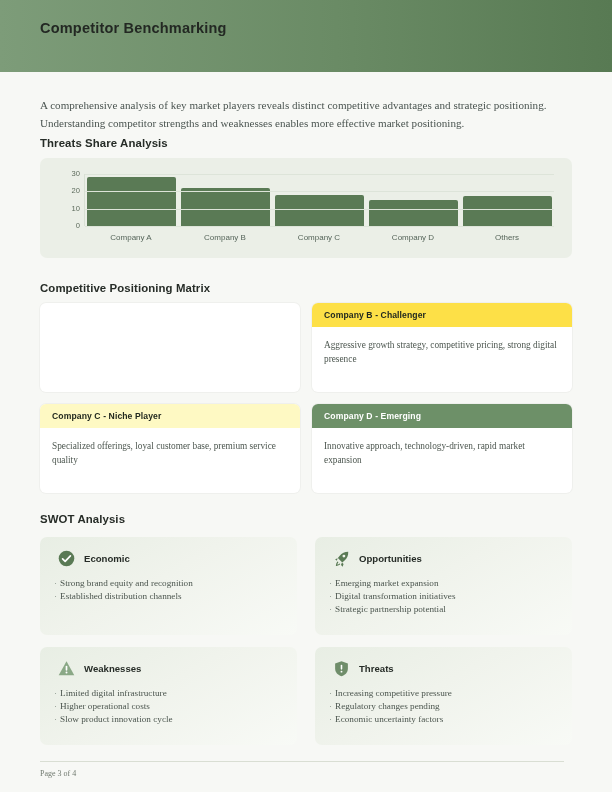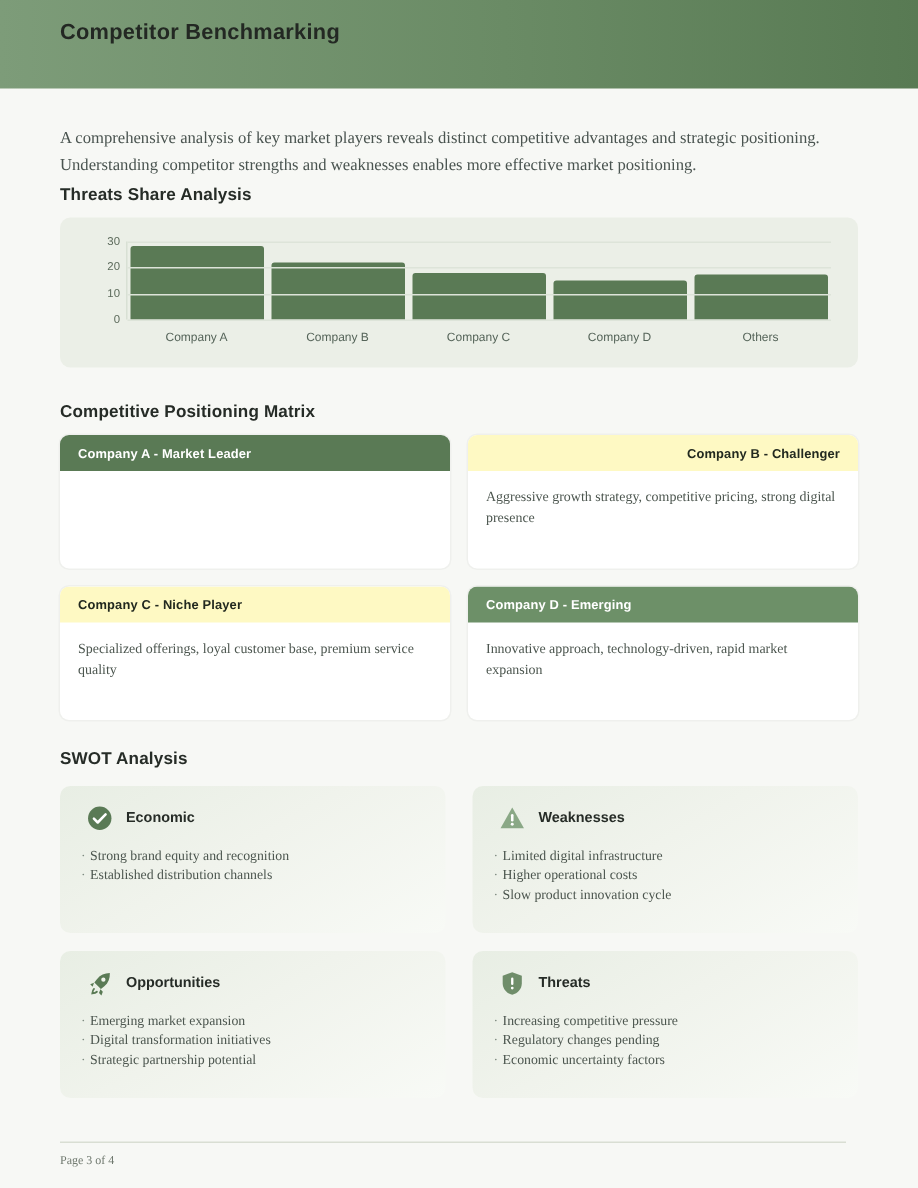--- a/index.html
+++ b/index.html
@@ -11,21 +11,21 @@
     height: 792px;
     background: #f7f8f5;
     font-family: "Liberation Sans", sans-serif;
     color: #2f3630;
     overflow: hidden;
     position: relative;
   }
 
   
   .banner {
-    height: 59px;
+    height: 72px;
     background: linear-gradient(90deg, #7d9c79 0%, #6a8b65 55%, #587a53 100%);
     display: flex;
     align-items: center;
     padding: 0 0 16px 40px;
     box-sizing: border-box;
   }
   .banner-title {
     font-size: 14.5px;
     font-weight: 600;
     color: #232823;
@@ -143,21 +143,21 @@
     overflow: hidden;
     box-shadow: 0 0 0 1px rgba(0,0,0,0.03);
   }
   .pos-head {
     padding: 7px 12px;
     font-size: 8.6px;
     font-weight: 700;
     letter-spacing: 0.1px;
   }
   .pos-head.tone-dark { background: #5a7a55; color: #ffffff; }
-  .pos-head.tone-mid  { background: #fef9c3; color: #22291f; text-align: right; }
+  .pos-head.tone-mid  { background: #fde047; color: #22291f; }
   .pos-head.tone-light{ background: #fef9c3; color: #22291f; }
   .pos-head.tone-med2 { background: #6d9068; color: #ffffff; }
   .pos-body {
     padding: 11px 12px 14px 12px;
     font-family: "Liberation Serif", serif;
     font-size: 9.3px;
     line-height: 1.55;
     color: #4c564f;
     min-height: 40px;
   }
@@ -268,21 +268,20 @@
         <div class="x-label">Company C</div>
         <div class="x-label">Company D</div>
         <div class="x-label">Others</div>
       </div>
   </div>
 
   <div class="section-title spaced">Competitive Positioning Matrix</div>
 
   <div class="matrix-grid" id="matrix-grid">
       <div class="pos-card">
-        <div class="pos-head tone-dark">Company A - Market Leader</div>
       </div>
       <div class="pos-card">
         <div class="pos-head tone-mid">Company B - Challenger</div>
         <div class="pos-body">Aggressive growth strategy, competitive pricing, strong digital presence</div>
       </div>
       <div class="pos-card">
         <div class="pos-head tone-light">Company C - Niche Player</div>
         <div class="pos-body">Specialized offerings, loyal customer base, premium service quality</div>
       </div>
       <div class="pos-card">
@@ -300,37 +299,20 @@
             <svg class="swot-icon" viewBox="0 0 24 24">
               <circle cx="12" cy="12" r="11" fill="#5a7a55"></circle>
               <path d="M6.5 12.4l3.6 3.6 7.4-7.6" fill="none" stroke="#ffffff" stroke-width="2.4" stroke-linecap="round" stroke-linejoin="round"></path>
             </svg>
           </span>
           <span class="swot-name">Economic</span>
         </div>
         <ul class="swot-list">
           <li><span class="bullet">·</span>Strong brand equity and recognition</li>
           <li><span class="bullet">·</span>Established distribution channels</li>
-        </ul>
-      </div>
-      <div class="swot-cell">
-        <div class="swot-head">
-          <span style="display: flex;">
-            <svg class="swot-icon" viewBox="0 0 24 24">
-              <path d="M12 1.8L23 21.5H1z" fill="#8aa886"></path>
-              <rect x="10.8" y="8" width="2.4" height="7" rx="1.2" fill="#ffffff"></rect>
-              <circle cx="12" cy="17.6" r="1.4" fill="#ffffff"></circle>
-            </svg>
-          </span>
-          <span class="swot-name">Weaknesses</span>
-        </div>
-        <ul class="swot-list">
-          <li><span class="bullet">·</span>Limited digital infrastructure</li>
-          <li><span class="bullet">·</span>Higher operational costs</li>
-          <li><span class="bullet">·</span>Slow product innovation cycle</li>
         </ul>
       </div>
       <div class="swot-cell">
         <div class="swot-head">
           <span style="display: flex;">
             <svg class="swot-icon" viewBox="0 0 24 24">
               <path d="M21.5 2.4c-5 0-9 1.9-12 5.6l-2.6 3.3 6.2 6.2 3.2-2.6c3.7-3 5.4-7.1 5.2-12.5z" fill="#5a7a55"></path>
               <path d="M6.6 11.6L3 12.9l2.3 2.3 1.3-3.6zM12.6 17.6l-1.3 3.6 2.3 2.3 1.3-3.6z" fill="#5a7a55"></path>
               <path d="M6.6 17.3c-1.3 1.3-1.6 4.3-1.6 4.3s3-.3 4.3-1.6" fill="none" stroke="#5a7a55" stroke-width="1.7" stroke-linecap="round"></path>
               <circle cx="15.4" cy="8.6" r="2" fill="#eef2ea"></circle>
@@ -341,20 +323,37 @@
         <ul class="swot-list">
           <li><span class="bullet">·</span>Emerging market expansion</li>
           <li><span class="bullet">·</span>Digital transformation initiatives</li>
           <li><span class="bullet">·</span>Strategic partnership potential</li>
         </ul>
       </div>
       <div class="swot-cell">
         <div class="swot-head">
           <span style="display: flex;">
             <svg class="swot-icon" viewBox="0 0 24 24">
+              <path d="M12 1.8L23 21.5H1z" fill="#8aa886"></path>
+              <rect x="10.8" y="8" width="2.4" height="7" rx="1.2" fill="#ffffff"></rect>
+              <circle cx="12" cy="17.6" r="1.4" fill="#ffffff"></circle>
+            </svg>
+          </span>
+          <span class="swot-name">Weaknesses</span>
+        </div>
+        <ul class="swot-list">
+          <li><span class="bullet">·</span>Limited digital infrastructure</li>
+          <li><span class="bullet">·</span>Higher operational costs</li>
+          <li><span class="bullet">·</span>Slow product innovation cycle</li>
+        </ul>
+      </div>
+      <div class="swot-cell">
+        <div class="swot-head">
+          <span style="display: flex;">
+            <svg class="swot-icon" viewBox="0 0 24 24">
               <path d="M12 1.6l9 3.4v7c0 5.4-3.7 9.4-9 10.9-5.3-1.5-9-5.5-9-10.9V5z" fill="#6f8d6a"></path>
               <rect x="10.9" y="6.6" width="2.2" height="7" rx="1.1" fill="#ffffff"></rect>
               <circle cx="12" cy="16.5" r="1.3" fill="#ffffff"></circle>
             </svg>
           </span>
           <span class="swot-name">Threats</span>
         </div>
         <ul class="swot-list">
           <li><span class="bullet">·</span>Increasing competitive pressure</li>
           <li><span class="bullet">·</span>Regulatory changes pending</li>

